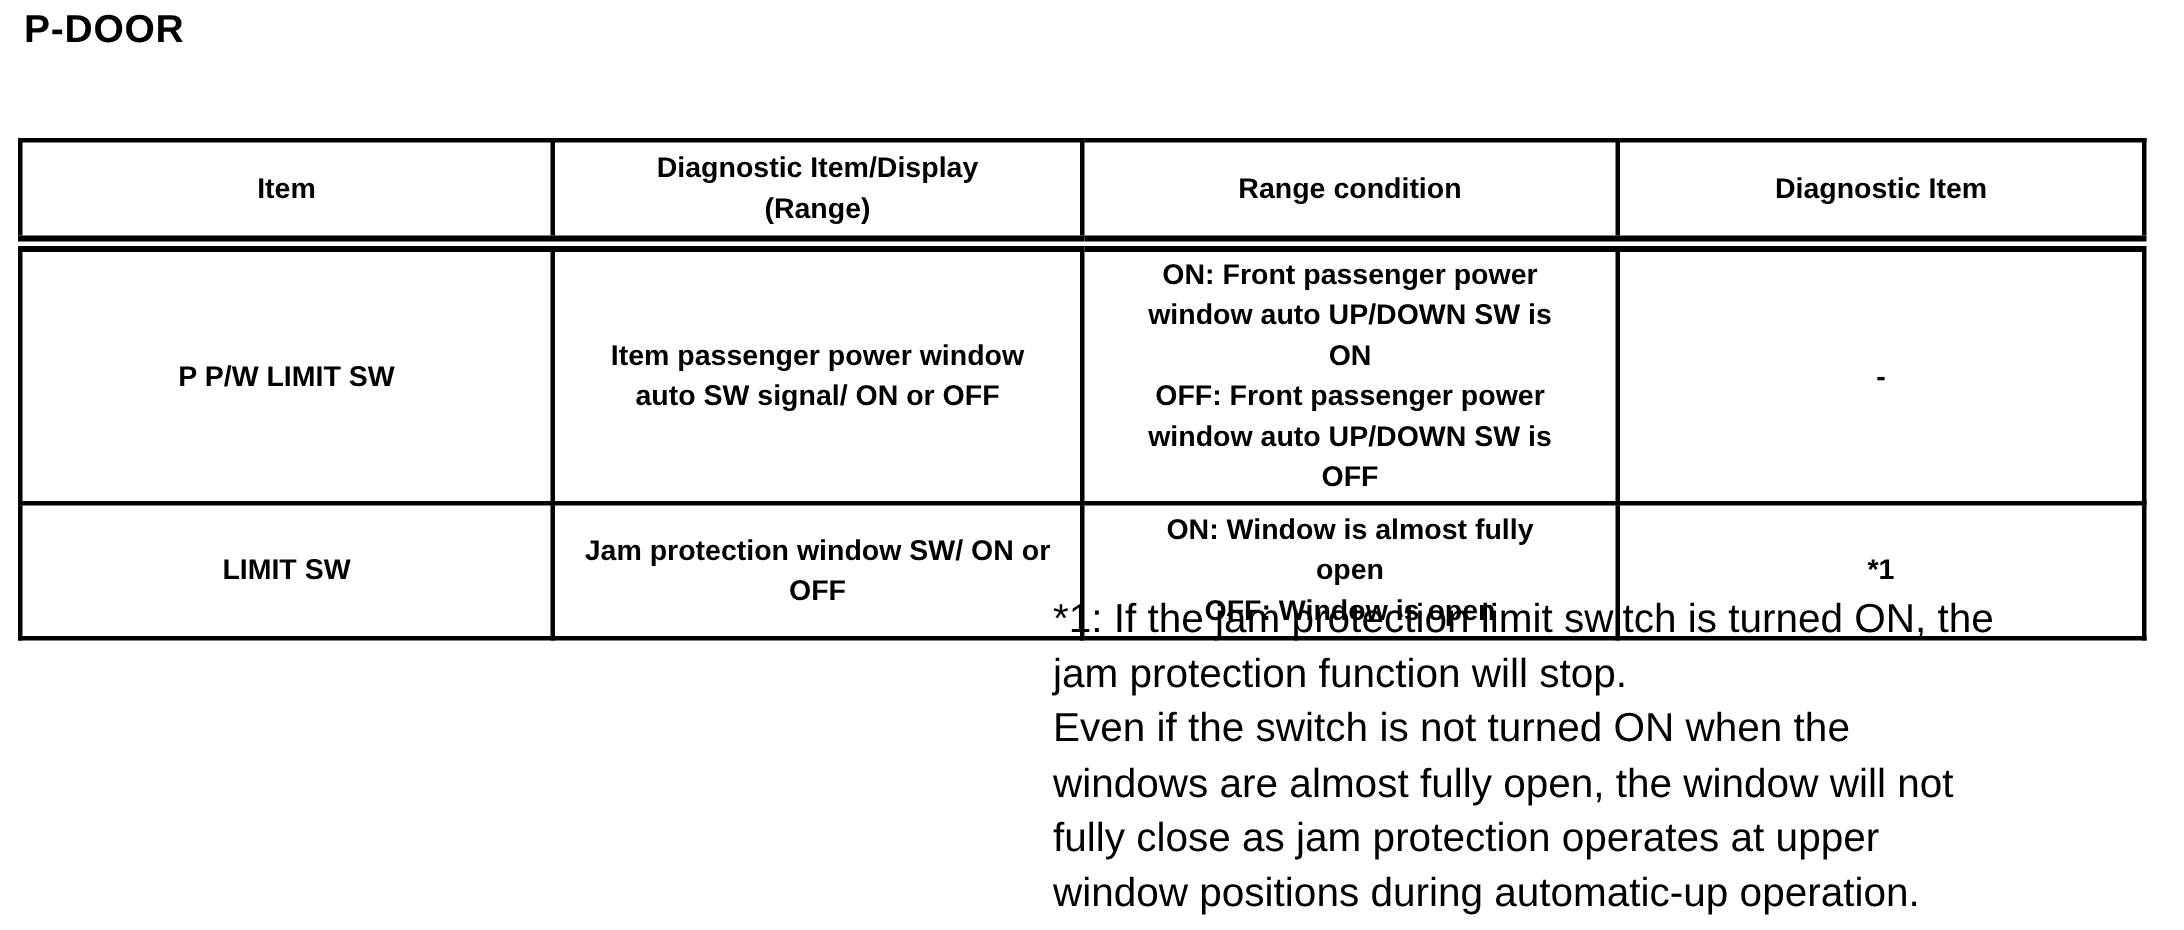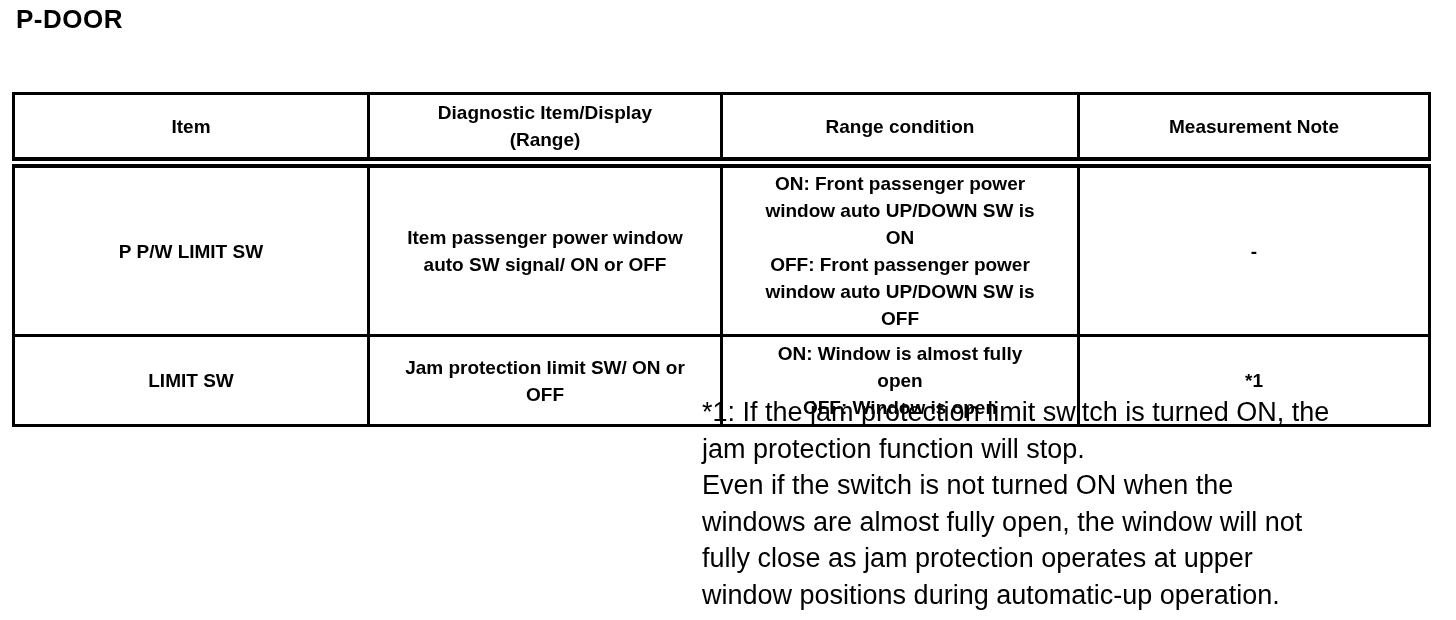--- a/index.html
+++ b/index.html
@@ -76,39 +76,39 @@
     <col style="width:353px">
     <col style="width:357px">
     <col style="width:351px">
   </colgroup>
   <thead>
     <tr>
       <th>Item</th>
       <th>Diagnostic Item/Display
 (Range)</th>
       <th>Range condition</th>
-      <th>Measurement Note</th>
+      <th>Diagnostic Item</th>
     </tr>
   </thead>
   <tbody>
     <tr class="row-0">
       <td>P P/W LIMIT SW</td>
       <td>Item passenger power window
 auto SW signal/ ON or OFF</td>
       <td>ON: Front passenger power
 window auto UP/DOWN SW is
 ON
 OFF: Front passenger power
 window auto UP/DOWN SW is
 OFF</td>
       <td>-</td>
     </tr>
     <tr class="row-1">
       <td>LIMIT SW</td>
-      <td>Jam protection limit SW/ ON or
+      <td>Jam protection window SW/ ON or
 OFF</td>
       <td>ON: Window is almost fully
 open
 OFF: Window is open</td>
       <td>*1</td>
     </tr>
   </tbody>
 </table>
 
 <div class="footnote">*1: If the jam protection limit switch is turned ON, the

